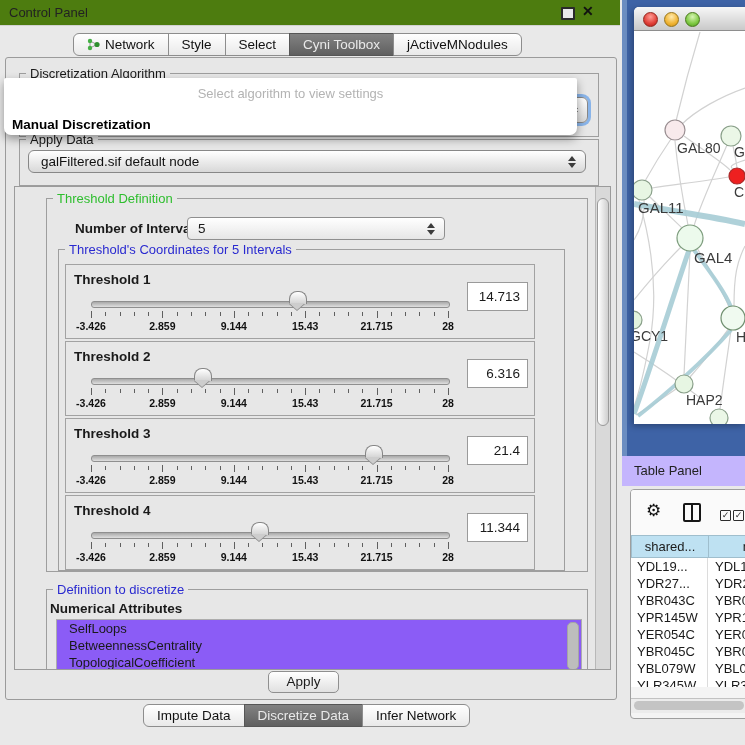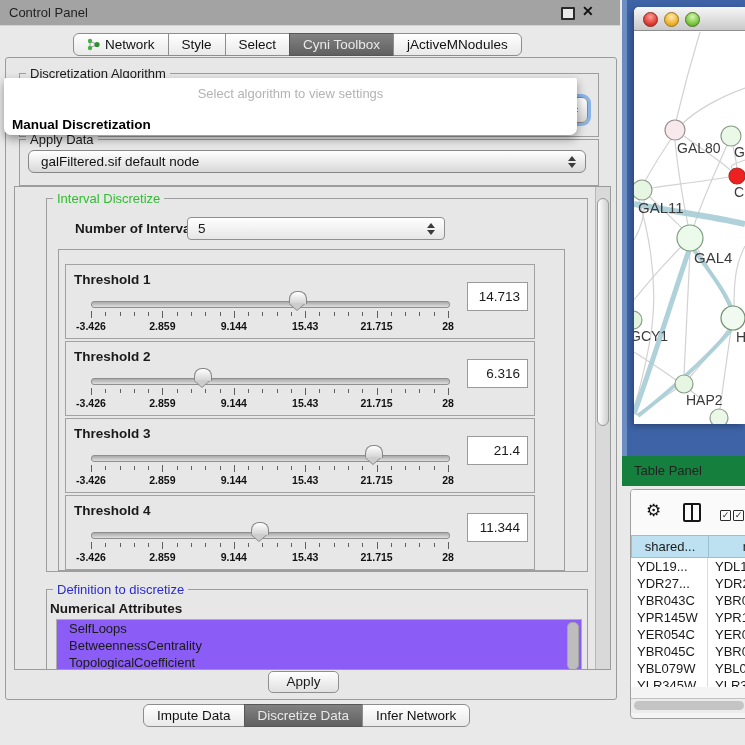--- a/index.html
+++ b/index.html
@@ -1,21 +1,21 @@
 <!DOCTYPE html>
 <html><head>
 <meta charset="utf-8">
 <style>
   html,body{margin:0;padding:0;}
   body{width:745px;height:745px;position:relative;overflow:hidden;background:#e9e9e9;
        font-family:"Liberation Sans",sans-serif;font-size:13px;color:#1a1a1a;}
   .abs{position:absolute;}
 
   
-  .titlebar{left:0;top:0;width:620px;height:25px;background:#a3a3a3;border-bottom:1px solid #d2d2d2;}
+  .titlebar{left:0;top:0;width:620px;height:25px;background:#4d7c0f;border-bottom:1px solid #d2d2d2;}
   .titlebar .t-text{position:absolute;left:9px;top:5px;font-size:13px;color:#222;}
   .float-btn{position:absolute;left:561px;top:7px;width:10px;height:9px;border:2px solid #2a2a2a;border-radius:1px;background:#e9e9e9;}
   .close-btn{position:absolute;left:582px;top:3px;font-size:14px;font-weight:bold;color:#111;}
 
   
   .seg-control{display:flex;position:absolute;}
   .seg{display:flex;align-items:center;gap:5px;background:linear-gradient(#ffffff,#e9e9e9);
        border:1px solid #8d8d8d;margin-left:-1px;padding:0 13px;height:21px;line-height:21px;
        font-size:13.5px;color:#111;white-space:nowrap;}
   .seg:first-child{border-radius:6px 0 0 6px;margin-left:0;}
@@ -86,21 +86,21 @@
   .mac-window{left:634px;top:7px;width:111px;height:417px;background:#ffffff;border-radius:5px 0 0 0;overflow:hidden;
               box-shadow:-2px 2px 6px rgba(0,0,0,0.3);}
   .mac-titlebar{height:23px;background:linear-gradient(#f7f7f7,#c9c9c9);border-bottom:1px solid #8e8e8e;position:relative;}
   .light{position:absolute;top:5px;width:13px;height:13px;border-radius:50%;}
   .light.red{left:9px;background:radial-gradient(circle at 50% 30%,#ff9d96,#e04038 60%,#b01c14);border:1px solid #92271f;}
   .light.yellow{left:30px;background:radial-gradient(circle at 50% 30%,#ffeaae,#f0b434 60%,#cf9012);border:1px solid #96751a;}
   .light.green{left:51px;background:radial-gradient(circle at 50% 30%,#d8f4b4,#7ec943 60%,#4e9a20);border:1px solid #49781c;}
   .net-canvas{width:111px;height:393px;background:#ffffff;}
 
   
-  .tp-titlebar{left:622px;top:456px;width:123px;height:30px;background:#15803d;}
+  .tp-titlebar{left:622px;top:456px;width:123px;height:30px;background:#c4b5fd;}
   .tp-titlebar span{position:absolute;left:12px;top:7px;font-size:13px;color:#222;}
   .table-container{left:630px;top:489px;width:120px;height:228px;border:1px solid #9f9f9f;border-radius:4px 0 0 4px;background:#f4f4f4;overflow:hidden;}
   .tp-toolbar{position:absolute;left:0;top:0;width:100%;height:45px;background:#fafafa;}
   .gear-ic{position:absolute;left:15px;top:11px;font-size:17px;color:#111;line-height:20px;}
   .split-ic{position:absolute;left:52px;top:13px;width:14px;height:15px;border:2px solid #161616;border-radius:2px;}
   .split-ic i{position:absolute;left:6px;top:0;width:2px;height:15px;background:#161616;}
   .cb{position:absolute;top:20px;width:9px;height:9px;border:1.5px solid #2c2c2c;border-radius:1px;
       font-size:9px;line-height:9px;text-align:center;color:#2c2c2c;}
   .cb.c1{left:89px;} .cb.c2{left:102px;}
   .tp-header{position:absolute;left:0;top:45px;width:200px;height:23px;display:flex;}
@@ -173,30 +173,31 @@
   <span>galFiltered.sif default node</span>
   <span class="updown">
       <i class="up"></i>
       <i class="dn"></i>
     </span>
 </div>
 
 <div class="abs scrollpane">
 
   <div class="group" style="left:31px;top:11px;width:540px;height:372px;">
-    <span class="legend green">Interval Discretize</span>
+    <span class="legend green">Threshold Definition</span>
     <span class="num-label">Number of Intervals</span>
     <div class="spinner">
       <span>5</span>
       <span class="updown">
           <i class="up"></i>
           <i class="dn"></i>
         </span>
     </div>
     <div class="group" style="left:11px;top:50px;width:505px;height:320px;" id="threshold-group">
+      <span class="legend blue">Threshold's Coordinates for 5 Intervals</span>
     <div class="tpanel" style="top: 14px;">
           <div class="t-label">Threshold 1</div>
           <div class="track"></div>
           <div class="thumb" style="left: 223.059px;"></div>
           <div class="tick major" style="left: 25px;"></div>
           <div class="tick" style="left: 39.28px;"></div>
           <div class="tick" style="left: 53.56px;"></div>
           <div class="tick" style="left: 67.84px;"></div>
           <div class="tick" style="left: 82.12px;"></div>
           <div class="tick major" style="left: 96.4px;"></div>

